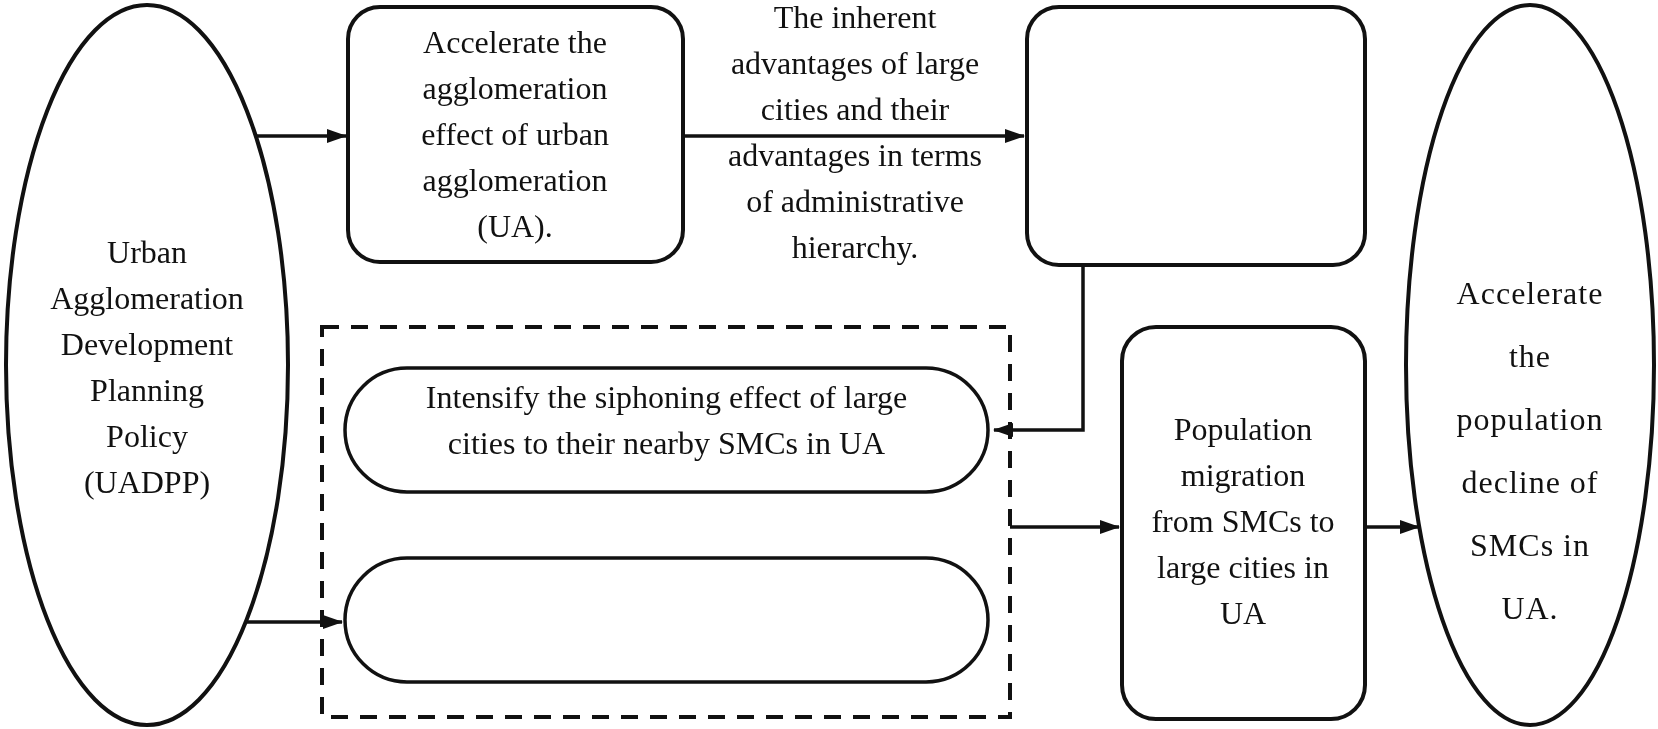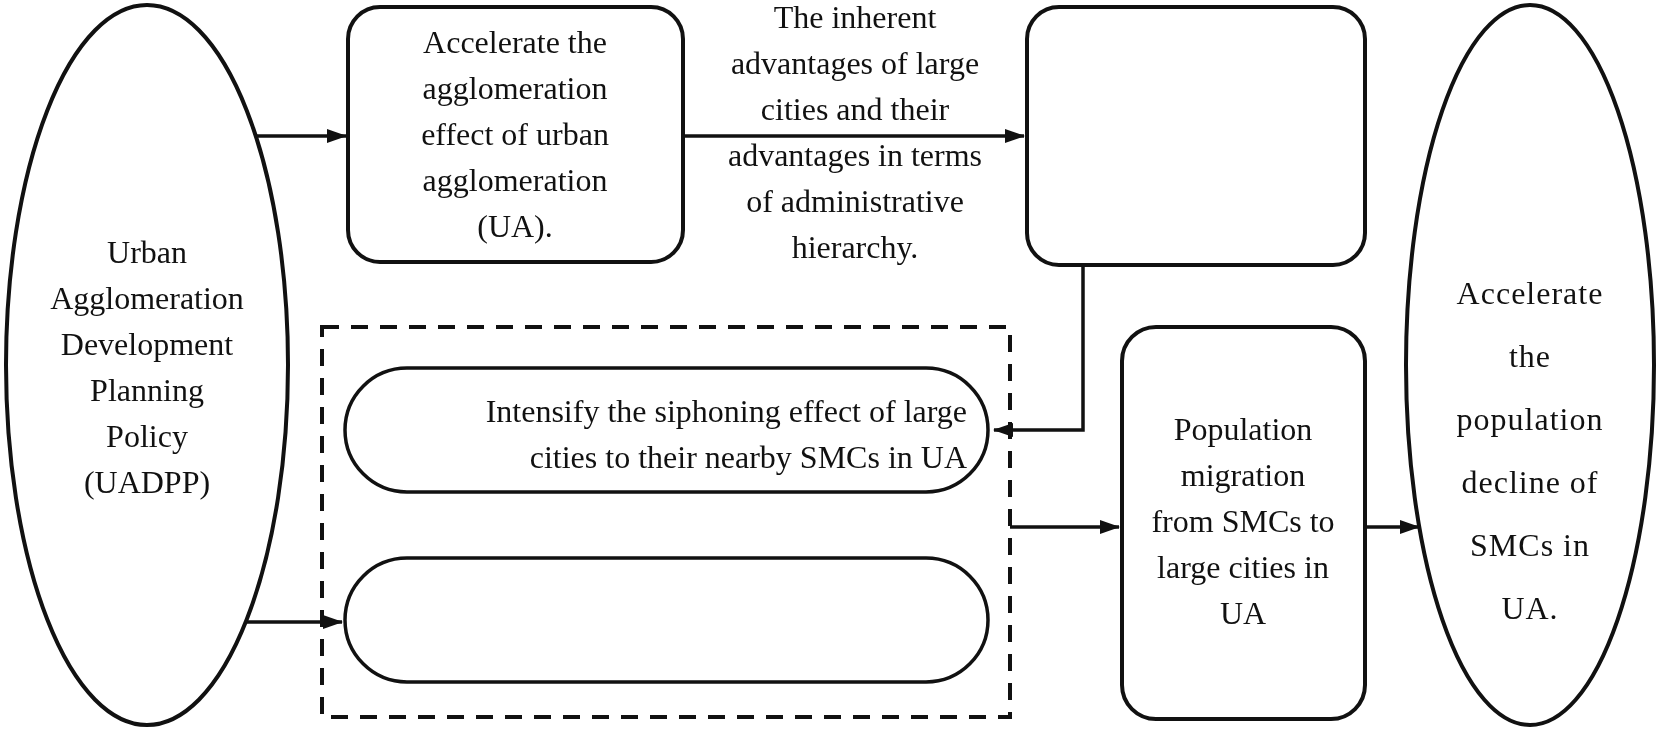--- a/index.html
+++ b/index.html
@@ -27,21 +27,21 @@
     white-space: pre-line;
     font-size: 32px;
     line-height: 46px;
     color: #111111;
     user-select: none;
   }
   #lbl-uadpp        { left: 7px;    top: 229px; width: 280px; }
   #lbl-strengthen   { left: 365px;  top: 19px;  width: 300px; }
   #lbl-inherent     { left: 683px;  top: -6px;  width: 344px; }
   #lbl-agglom-effect{ left: 1046px; top: 44px;  width: 300px; }
-  #lbl-siphoning    { left: 366px;  top: 388px; width: 601px; text-align: right; }
+  #lbl-siphoning    { left: 366px;  top: 374px; width: 601px; }
   #lbl-freeflow     { left: 366px;  top: 574px; width: 601px; }
   #lbl-population   { left: 1128px; top: 406px; width: 230px; }
   #lbl-accelerate   { left: 1410px; top: 220px; width: 240px; line-height: 63px; letter-spacing: 1px; margin-top: 42px; }
 </style>
 </head>
 <body>
 
 <div class="stage">
 
   <svg width="1658" height="729" viewBox="0 0 1658 729">

